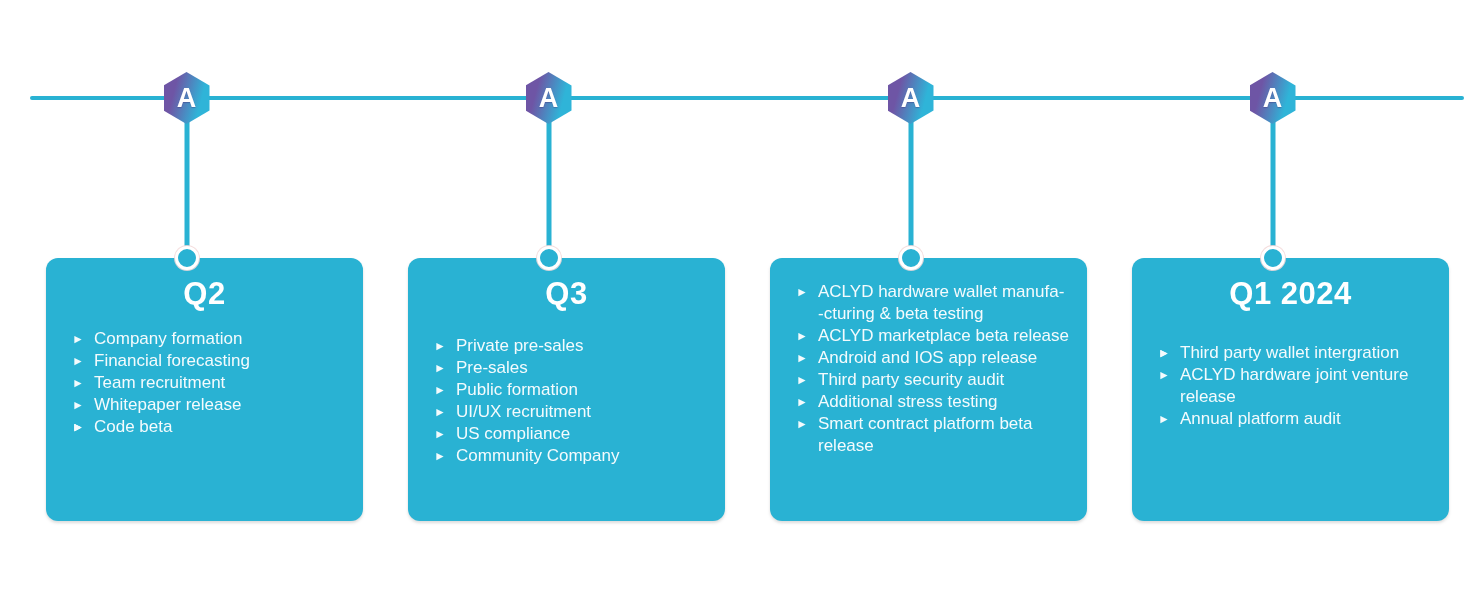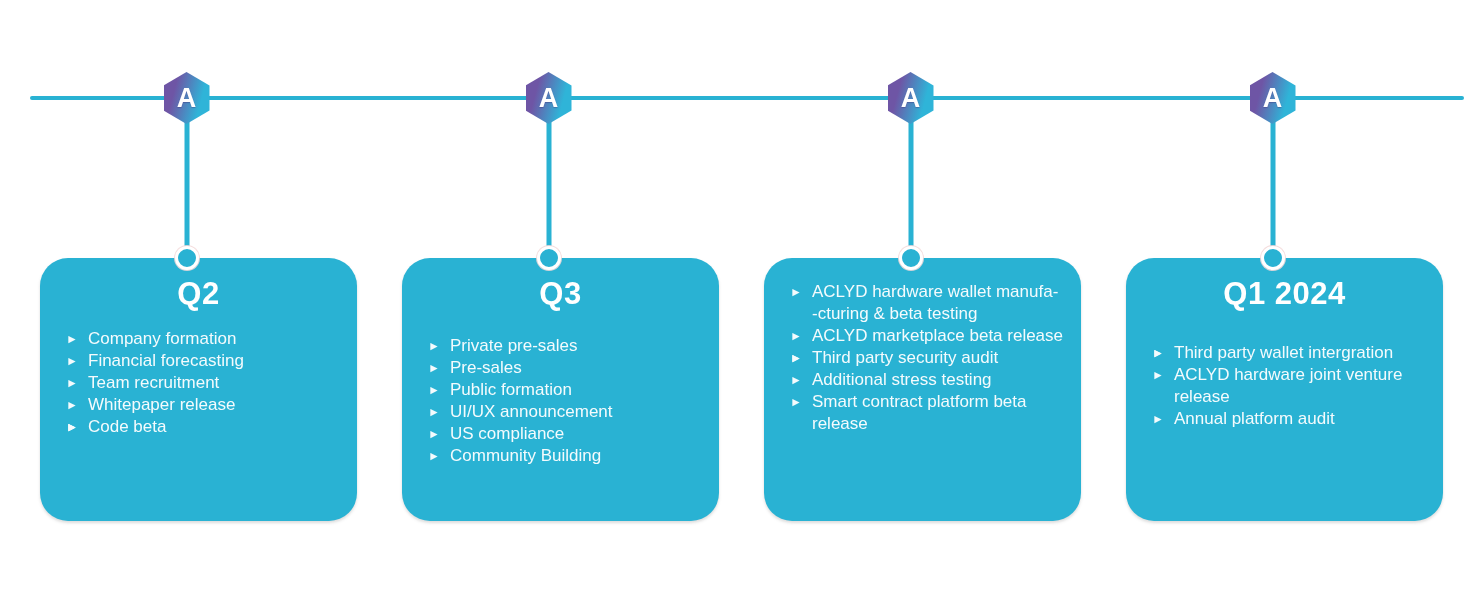--- a/index.html
+++ b/index.html
@@ -25,22 +25,22 @@
   .hex-letter{color:#fff;font-weight:bold;font-size:27px;line-height:1;
     text-shadow:0 1px 1px rgba(60,40,110,.35);}
 
   .connector{position:absolute;top:121px;left:50%;transform:translateX(-50%);
     width:5px;height:127px;background:var(--accent,#29b2d3);}
 
   .notch{position:absolute;top:246px;left:50%;transform:translateX(-50%);
     width:18px;height:18px;border-radius:50%;background:var(--accent,#29b2d3);
     border:3px solid #ffffff;box-shadow:0 0 0 1px rgba(242,216,216,.85);z-index:2;}
 
-  .card{position:absolute;top:258px;left:12px;width:317px;height:263px;
-    background:var(--accent,#29b2d3);border-radius:28px;color:#fff;
+  .card{position:absolute;top:258px;left:18px;width:317px;height:263px;
+    background:var(--accent,#29b2d3);border-radius:12px;color:#fff;
     box-shadow:0 2px 3px rgba(130,130,130,.28);z-index:1;box-sizing:border-box;}
 
   .card-title{margin:16px 0 0;text-align:center;font-size:31px;font-weight:bold;
     line-height:40px;color:#ffffff;letter-spacing:.5px;}
 
   .card-list{list-style:none;margin:0;padding:0 8px 0 26px;
     font-size:17px;line-height:22px;color:#f4fbfd;}
   .col:nth-child(1) .card-list{margin-top:14px;}
   .col:nth-child(2) .card-list{margin-top:21px;}
   .col:nth-child(3) .card-list{margin-top:23px;}
@@ -81,39 +81,39 @@
       <span class="hex-letter">A</span>
     </div>
     <div class="connector"></div>
     <div class="notch"></div>
     <div class="card">
       <h2 class="card-title">Q3</h2>
       <ul class="card-list">
             <li><span class="bullet">►</span><span class="item-text">Private pre-sales</span></li>
             <li><span class="bullet">►</span><span class="item-text">Pre-sales</span></li>
             <li><span class="bullet">►</span><span class="item-text">Public formation</span></li>
-            <li><span class="bullet">►</span><span class="item-text">UI/UX announcement</span></li>
+            <li><span class="bullet">►</span><span class="item-text">UI/UX recruitment</span></li>
             <li><span class="bullet">►</span><span class="item-text">US compliance</span></li>
-            <li><span class="bullet">►</span><span class="item-text">Community Building</span></li>
+            <li><span class="bullet">►</span><span class="item-text">Community Company</span></li>
           </ul>
     </div>
   </div>
 
   <div class="col">
     <div class="hex" style="background: linear-gradient(105deg, rgb(110, 85, 165) 25%, rgb(47, 180, 216) 75%);">
       <span class="hex-letter">A</span>
     </div>
     <div class="connector"></div>
     <div class="notch"></div>
     <div class="card">
       <ul class="card-list">
             <li><span class="bullet">►</span><span class="item-text">ACLYD hardware wallet manufa-
 -cturing &amp; beta testing</span></li>
             <li><span class="bullet">►</span><span class="item-text">ACLYD marketplace beta release</span></li>
-            <li><span class="bullet">►</span></li>
+            <li><span class="bullet">►</span><span class="item-text">Android and IOS app release</span></li>
             <li><span class="bullet">►</span><span class="item-text">Third party security audit</span></li>
             <li><span class="bullet">►</span><span class="item-text">Additional stress testing</span></li>
             <li><span class="bullet">►</span><span class="item-text">Smart contract platform beta
 release</span></li>
           </ul>
     </div>
   </div>
 
   <div class="col">
     <div class="hex" style="background: linear-gradient(105deg, rgb(110, 85, 165) 25%, rgb(47, 180, 216) 75%);">

